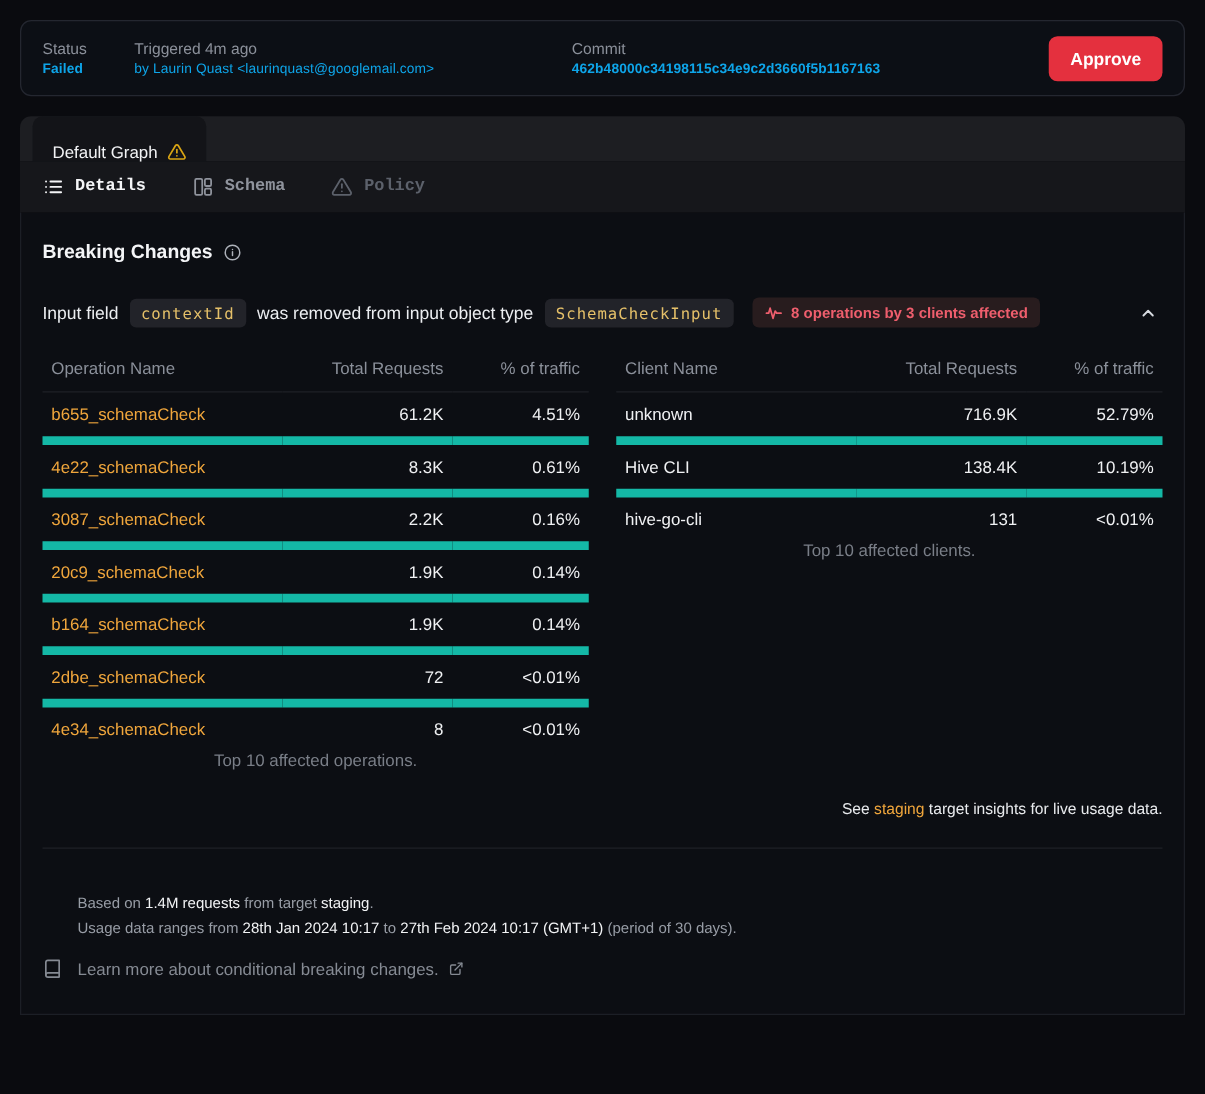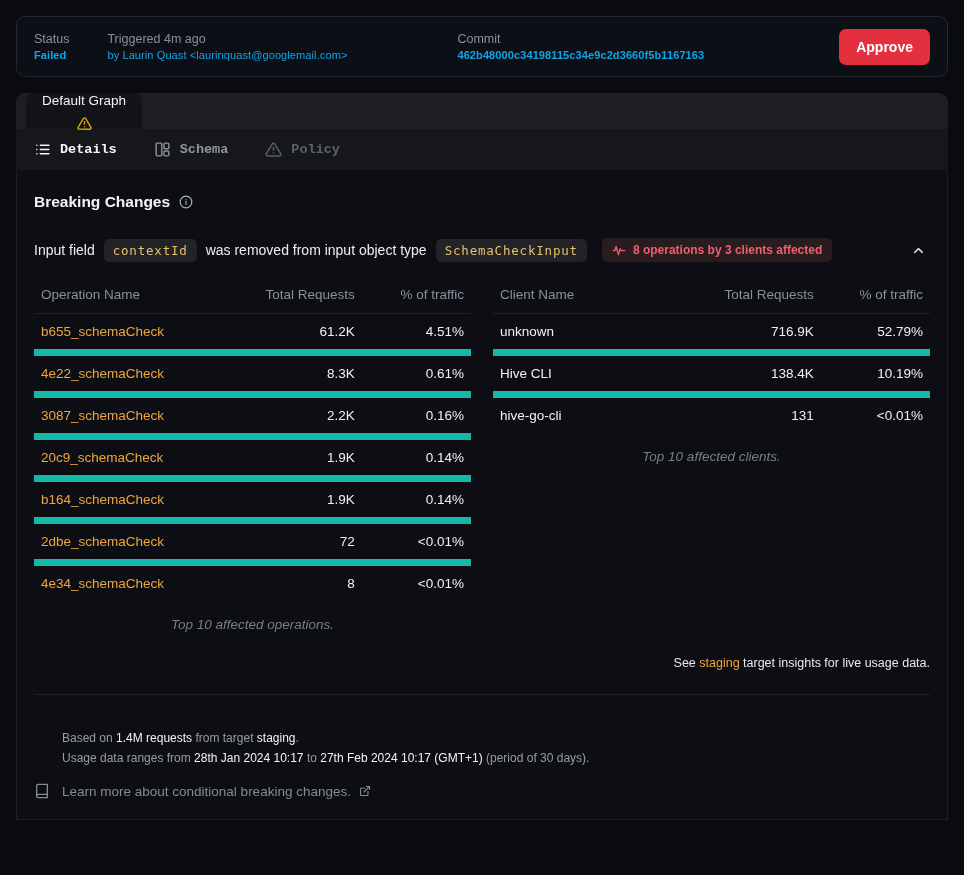--- a/index.html
+++ b/index.html
@@ -46,27 +46,26 @@
     border-radius:9px 9px 0 0;
     height:36px;
     display:flex;
     align-items:stretch;
   }
   .graph-tab {
     margin-left:10px;
     background:#131418;
     border-radius:8px 8px 0 0;
     display:flex;
-    align-items:center;
+    align-items:flex-end;
     gap:8px;
     padding:0 16px;
     font-size:13.5px;
     color:#f2f3f5;
     cursor:pointer;
-    flex-direction:column;
   }
   .nav-row {
     background:#16171b;
     height:41px;
     display:flex;
     align-items:center;
     gap:37px;
     padding:0 18px;
     font-family:Liberation Mono, monospace;
   }
@@ -150,22 +149,20 @@
     padding:10px 7px;
     border-bottom:7px solid #14b8a6;
     white-space:nowrap;
   }
   tr:last-child td { border-bottom:none; }
   td.op-name a { color:#f0a63c; text-decoration:none; cursor:pointer; }
   .tbl-caption {
     text-align:center;
     color:#797e87;
     font-size:13.5px;
-    margin-top:16px;
-    font-style:italic;
   }
   .col-op { width:44%; } .col-req { width:31%; } .col-traf { width:25%; }
   .insights-line {
     margin-top:24px;
     text-align:right;
     font-size:12.5px;
     color:#e8eaed;
   }
   .insights-line .target-link { color:#f0a63c; cursor:pointer; }
   .section-divider {

